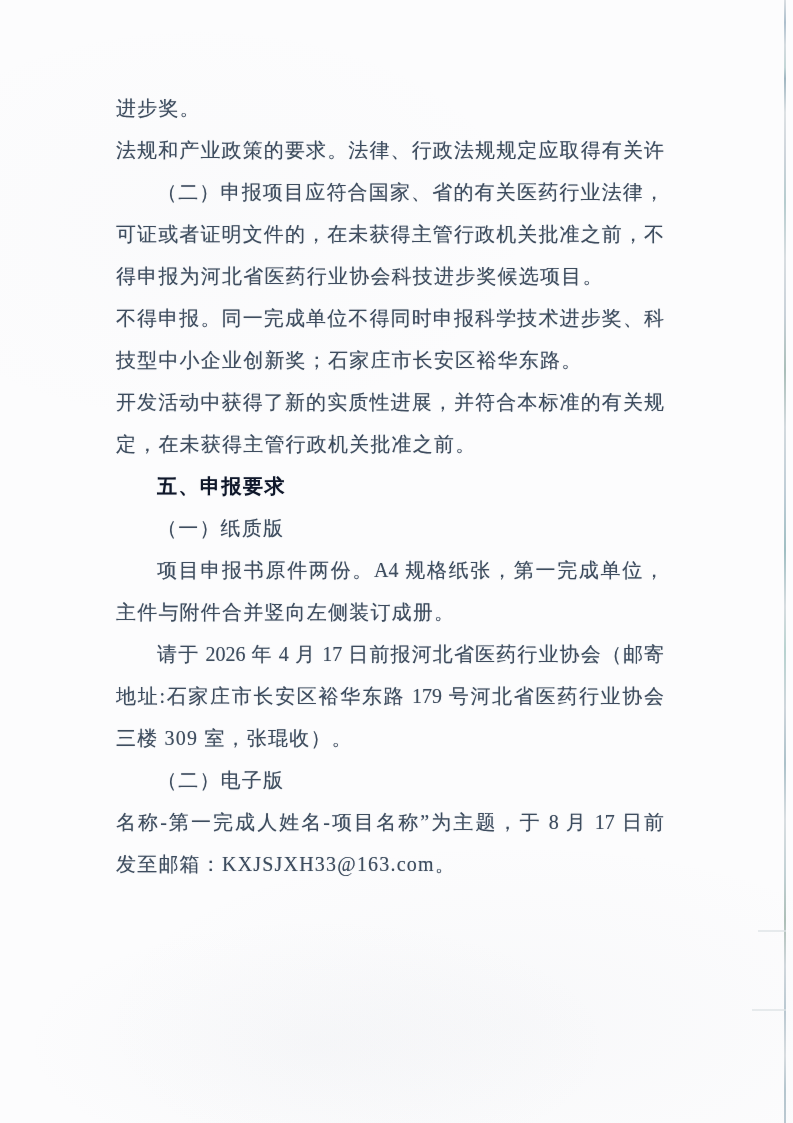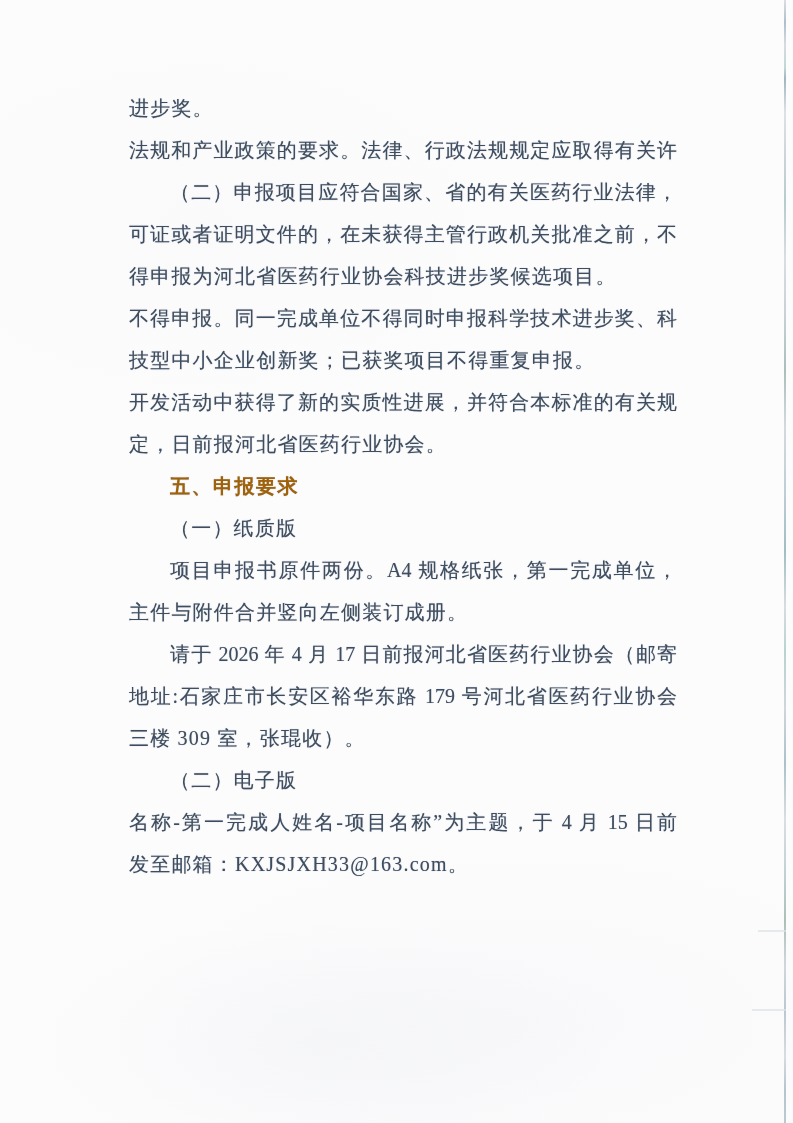--- a/index.html
+++ b/index.html
@@ -21,21 +21,21 @@
     position: absolute;
     inset: 0;
     background:
       radial-gradient(420px 180px at 40% 93%, rgba(160,170,185,0.05), rgba(160,170,185,0) 70%),
       radial-gradient(600px 260px at 65% 91%, rgba(150,160,175,0.04), rgba(150,160,175,0) 70%),
       radial-gradient(500px 300px at 25% 20%, rgba(170,178,190,0.025), rgba(170,178,190,0) 70%);
     pointer-events: none;
   }
   .textblock {
     position: absolute;
-    left: 129px;
+    left: 116px;
     top: 87px;
     width: 548px;
   }
   .line {
     height: 42px;
     line-height: 42px;
     font-size: 20px;
     letter-spacing: 1.2px;
     white-space: nowrap;
     color: #3e4d5f;
@@ -45,21 +45,21 @@
     letter-spacing: 0;
     text-align: justify;
     text-align-last: justify;
   }
   .line.indent {
     text-indent: 41px;
   }
   .line.bold {
     font-family: Liberation Serif, serif;
     font-weight: 700;
-    color: #a16207;
+    color: #0f172a;
     letter-spacing: 1.5px;
   }
   
   .edge-stripe {
     position: absolute;
     left: 784px;
     top: 0;
     width: 2px;
     height: 1123px;
     opacity: 0.85;
@@ -84,30 +84,30 @@
 <body>
 
 <div class="page">
   <div class="textblock" style="color: rgb(62, 77, 95);">
       <div class="line">进步奖。</div>
       <div class="line fill">法规和产业政策的要求。法律、行政法规规定应取得有关许</div>
       <div class="line indent fill">（二）申报项目应符合国家、省的有关医药行业法律，</div>
       <div class="line fill">可证或者证明文件的，在未获得主管行政机关批准之前，不</div>
       <div class="line">得申报为河北省医药行业协会科技进步奖候选项目。</div>
       <div class="line fill">不得申报。同一完成单位不得同时申报科学技术进步奖、科</div>
-      <div class="line">技型中小企业创新奖；已获奖项目不得重复申报。</div>
+      <div class="line">技型中小企业创新奖；石家庄市长安区裕华东路。</div>
       <div class="line fill">开发活动中获得了新的实质性进展，并符合本标准的有关规</div>
-      <div class="line">定，日前报河北省医药行业协会。</div>
+      <div class="line">定，在未获得主管行政机关批准之前。</div>
       <div class="line indent bold">五、申报要求</div>
       <div class="line indent">（一）纸质版</div>
       <div class="line indent fill">项目申报书原件两份。A4 规格纸张，第一完成单位，</div>
       <div class="line">主件与附件合并竖向左侧装订成册。</div>
       <div class="line indent fill">请于 2026 年 4 月 17 日前报河北省医药行业协会（邮寄</div>
       <div class="line fill">地址:石家庄市长安区裕华东路 179 号河北省医药行业协会</div>
       <div class="line">三楼 309 室，张琨收）。</div>
       <div class="line indent">（二）电子版</div>
-      <div class="line fill">名称-第一完成人姓名-项目名称”为主题，于 4 月 15 日前</div>
+      <div class="line fill">名称-第一完成人姓名-项目名称”为主题，于 8 月 17 日前</div>
       <div class="line">发至邮箱：KXJSJXH33@163.com。</div>
     </div>
   <div class="edge-stripe"></div>
   <div class="edge-tick t1"></div>
   <div class="edge-tick t2"></div>
 </div>
 
 </body></html>

